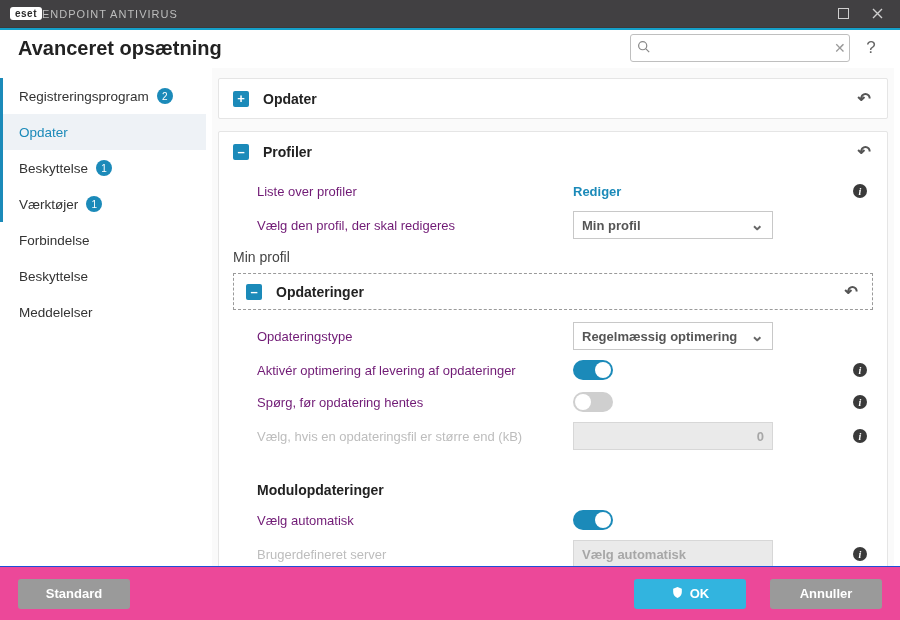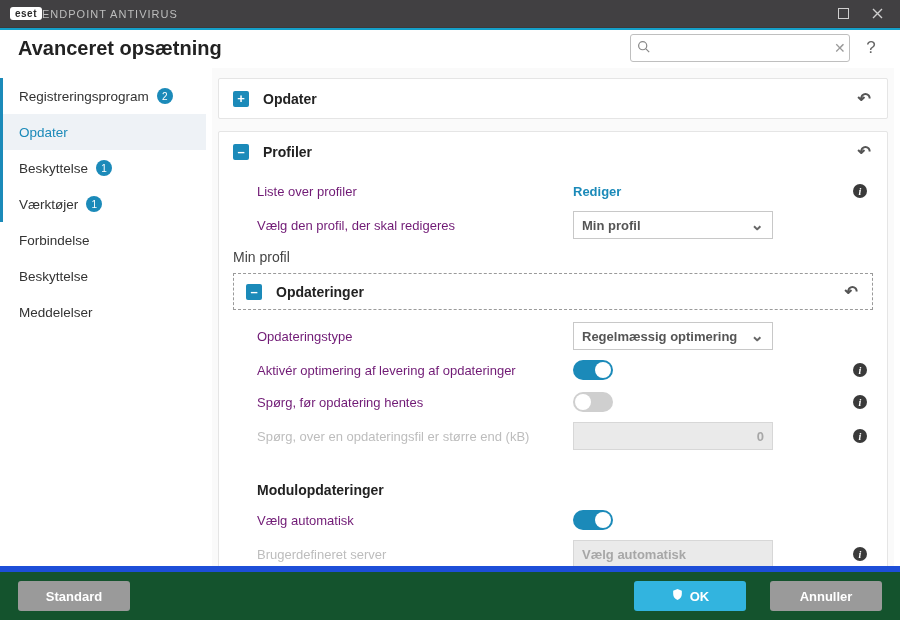--- a/index.html
+++ b/index.html
@@ -218,22 +218,22 @@
     transition: left .1s;
   }
   .toggle.on { background:#1b8ab9; }
   .toggle.on .knob { left: 22px; }
 
   
   .footer {
     height: 54px;
     display:flex; align-items:center;
     padding: 0 18px;
-    background:#14532d;
-    border-top: 6px solid #1d4ed8;
+    background:#ec4899;
+    border-top: 1px solid #1d4ed8;
   }
   .btn {
     height: 30px; min-width: 112px;
     border: none; border-radius: 3px;
     font-size: 13px; font-weight:600;
     display:inline-flex; align-items:center; justify-content:center;
     gap:6px; cursor:pointer; color:#fff;
   }
   .btn.secondary { background:#9a9a9a; }
   .btn.primary { background:#32b4df; }
@@ -380,21 +380,21 @@
             <div class="label">Spørg, før opdatering hentes</div>
             <div class="control">
               <div class="toggle">
                   <div class="knob"></div>
                 </div>
             </div>
             <div class="info"><span class="info-dot">i</span></div>
           </div>
 
           <div class="row">
-            <div class="label disabled">Spørg, over en opdateringsfil er større end (kB)</div>
+            <div class="label disabled">Vælg, hvis en opdateringsfil er større end (kB)</div>
             <div class="control">
               <div class="numbox">
                 <span>0</span>
               </div>
             </div>
             <div class="info"><span class="info-dot">i</span></div>
           </div>
 
           <div class="subhead">Modulopdateringer</div>
 

